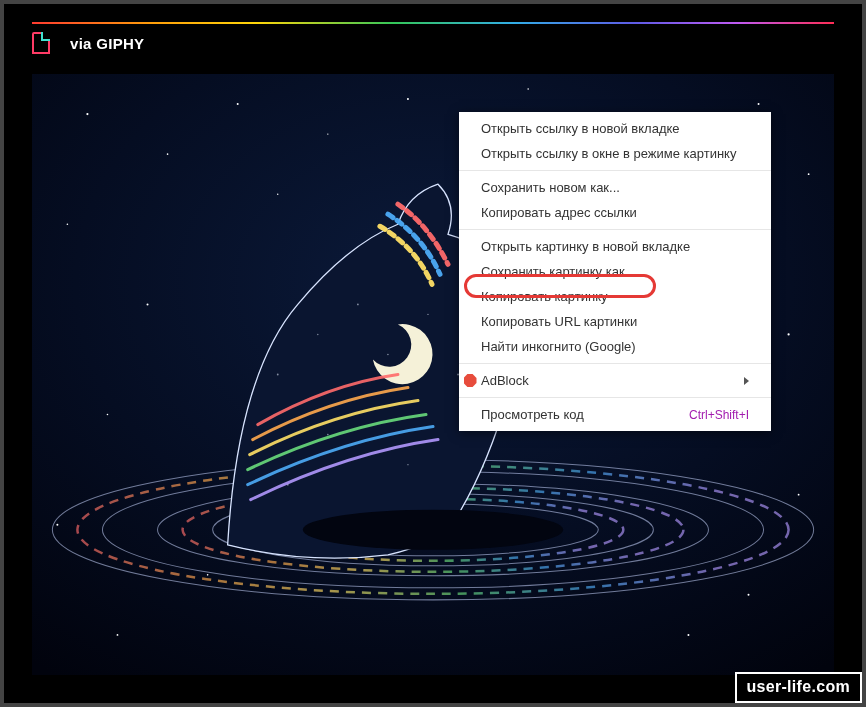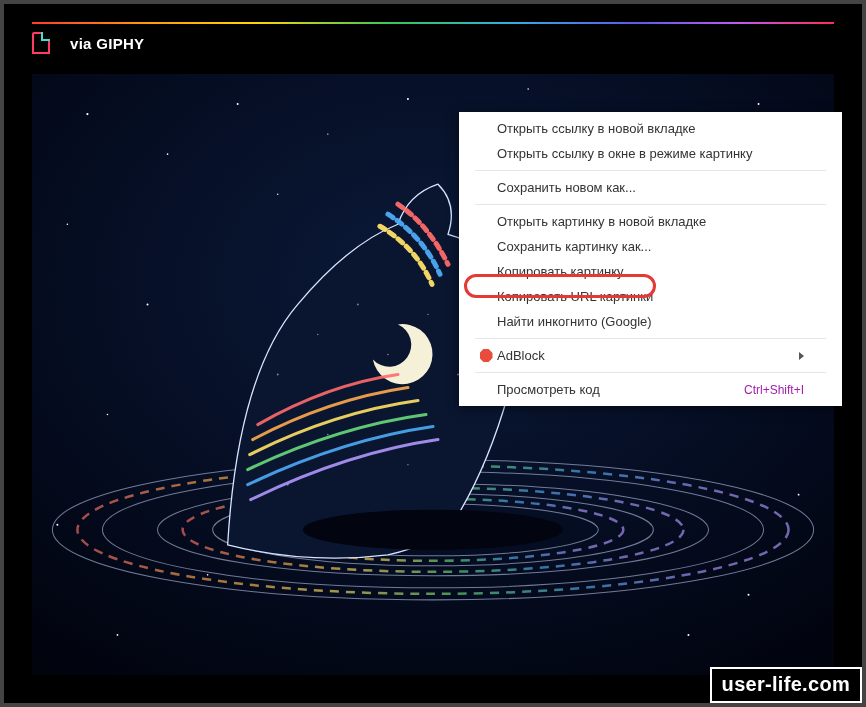--- a/index.html
+++ b/index.html
@@ -52,24 +52,24 @@
   .image-area {
     position: absolute;
     left: 28px; right: 28px; top: 70px; bottom: 28px;
     overflow: hidden;
   }
   .image-area svg { width: 100%; height: 100%; display: block; }
 
   .ctx-menu {
     position: absolute;
     left: 455px; top: 108px;
-    width: 383px;
+    width: 312px;
     background: #fff;
     box-shadow: 0 2px 10px rgba(0,0,0,0.5);
-    padding: 4px 16px;
+    padding: 4px 0;
     font-size: 13px;
     color: #333;
   }
   .ctx-item {
     padding: 5px 22px;
     cursor: default;
     display: flex;
     justify-content: space-between;
     align-items: center;
     position: relative;
@@ -105,21 +105,21 @@
     pointer-events: none;
   }
 
   .watermark {
     position: absolute;
     right: 0; bottom: 0;
     background: #000;
     border: 2px solid #fff;
     color: #fff;
     font-weight: bold;
-    font-size: 20px;
+    font-size: 16px;
     padding: 4px 10px 5px;
     letter-spacing: 0.3px;
   }
 </style>
 </head>
 <body>
 
 <div class="frame">
 
   <div class="topbar"></div>
@@ -230,20 +230,23 @@
     <div class="ctx-item">
         <span>Открыть ссылку в новой вкладке</span>
       </div>
     <div class="ctx-item">
         <span>Открыть ссылку в окне в режиме картинку</span>
       </div>
     <div class="ctx-sep"></div>
     <div class="ctx-item">
         <span>Сохранить новом как...</span>
       </div>
+    <div class="ctx-item">
+        <span>Копировать адрес ссылки</span>
+      </div>
     <div class="ctx-sep"></div>
     <div class="ctx-item">
         <span>Открыть картинку в новой вкладке</span>
       </div>
     <div class="ctx-item">
         <span>Сохранить картинку как...</span>
       </div>
     <div class="ctx-item">
         <span>Копировать картинку</span>
       </div>

